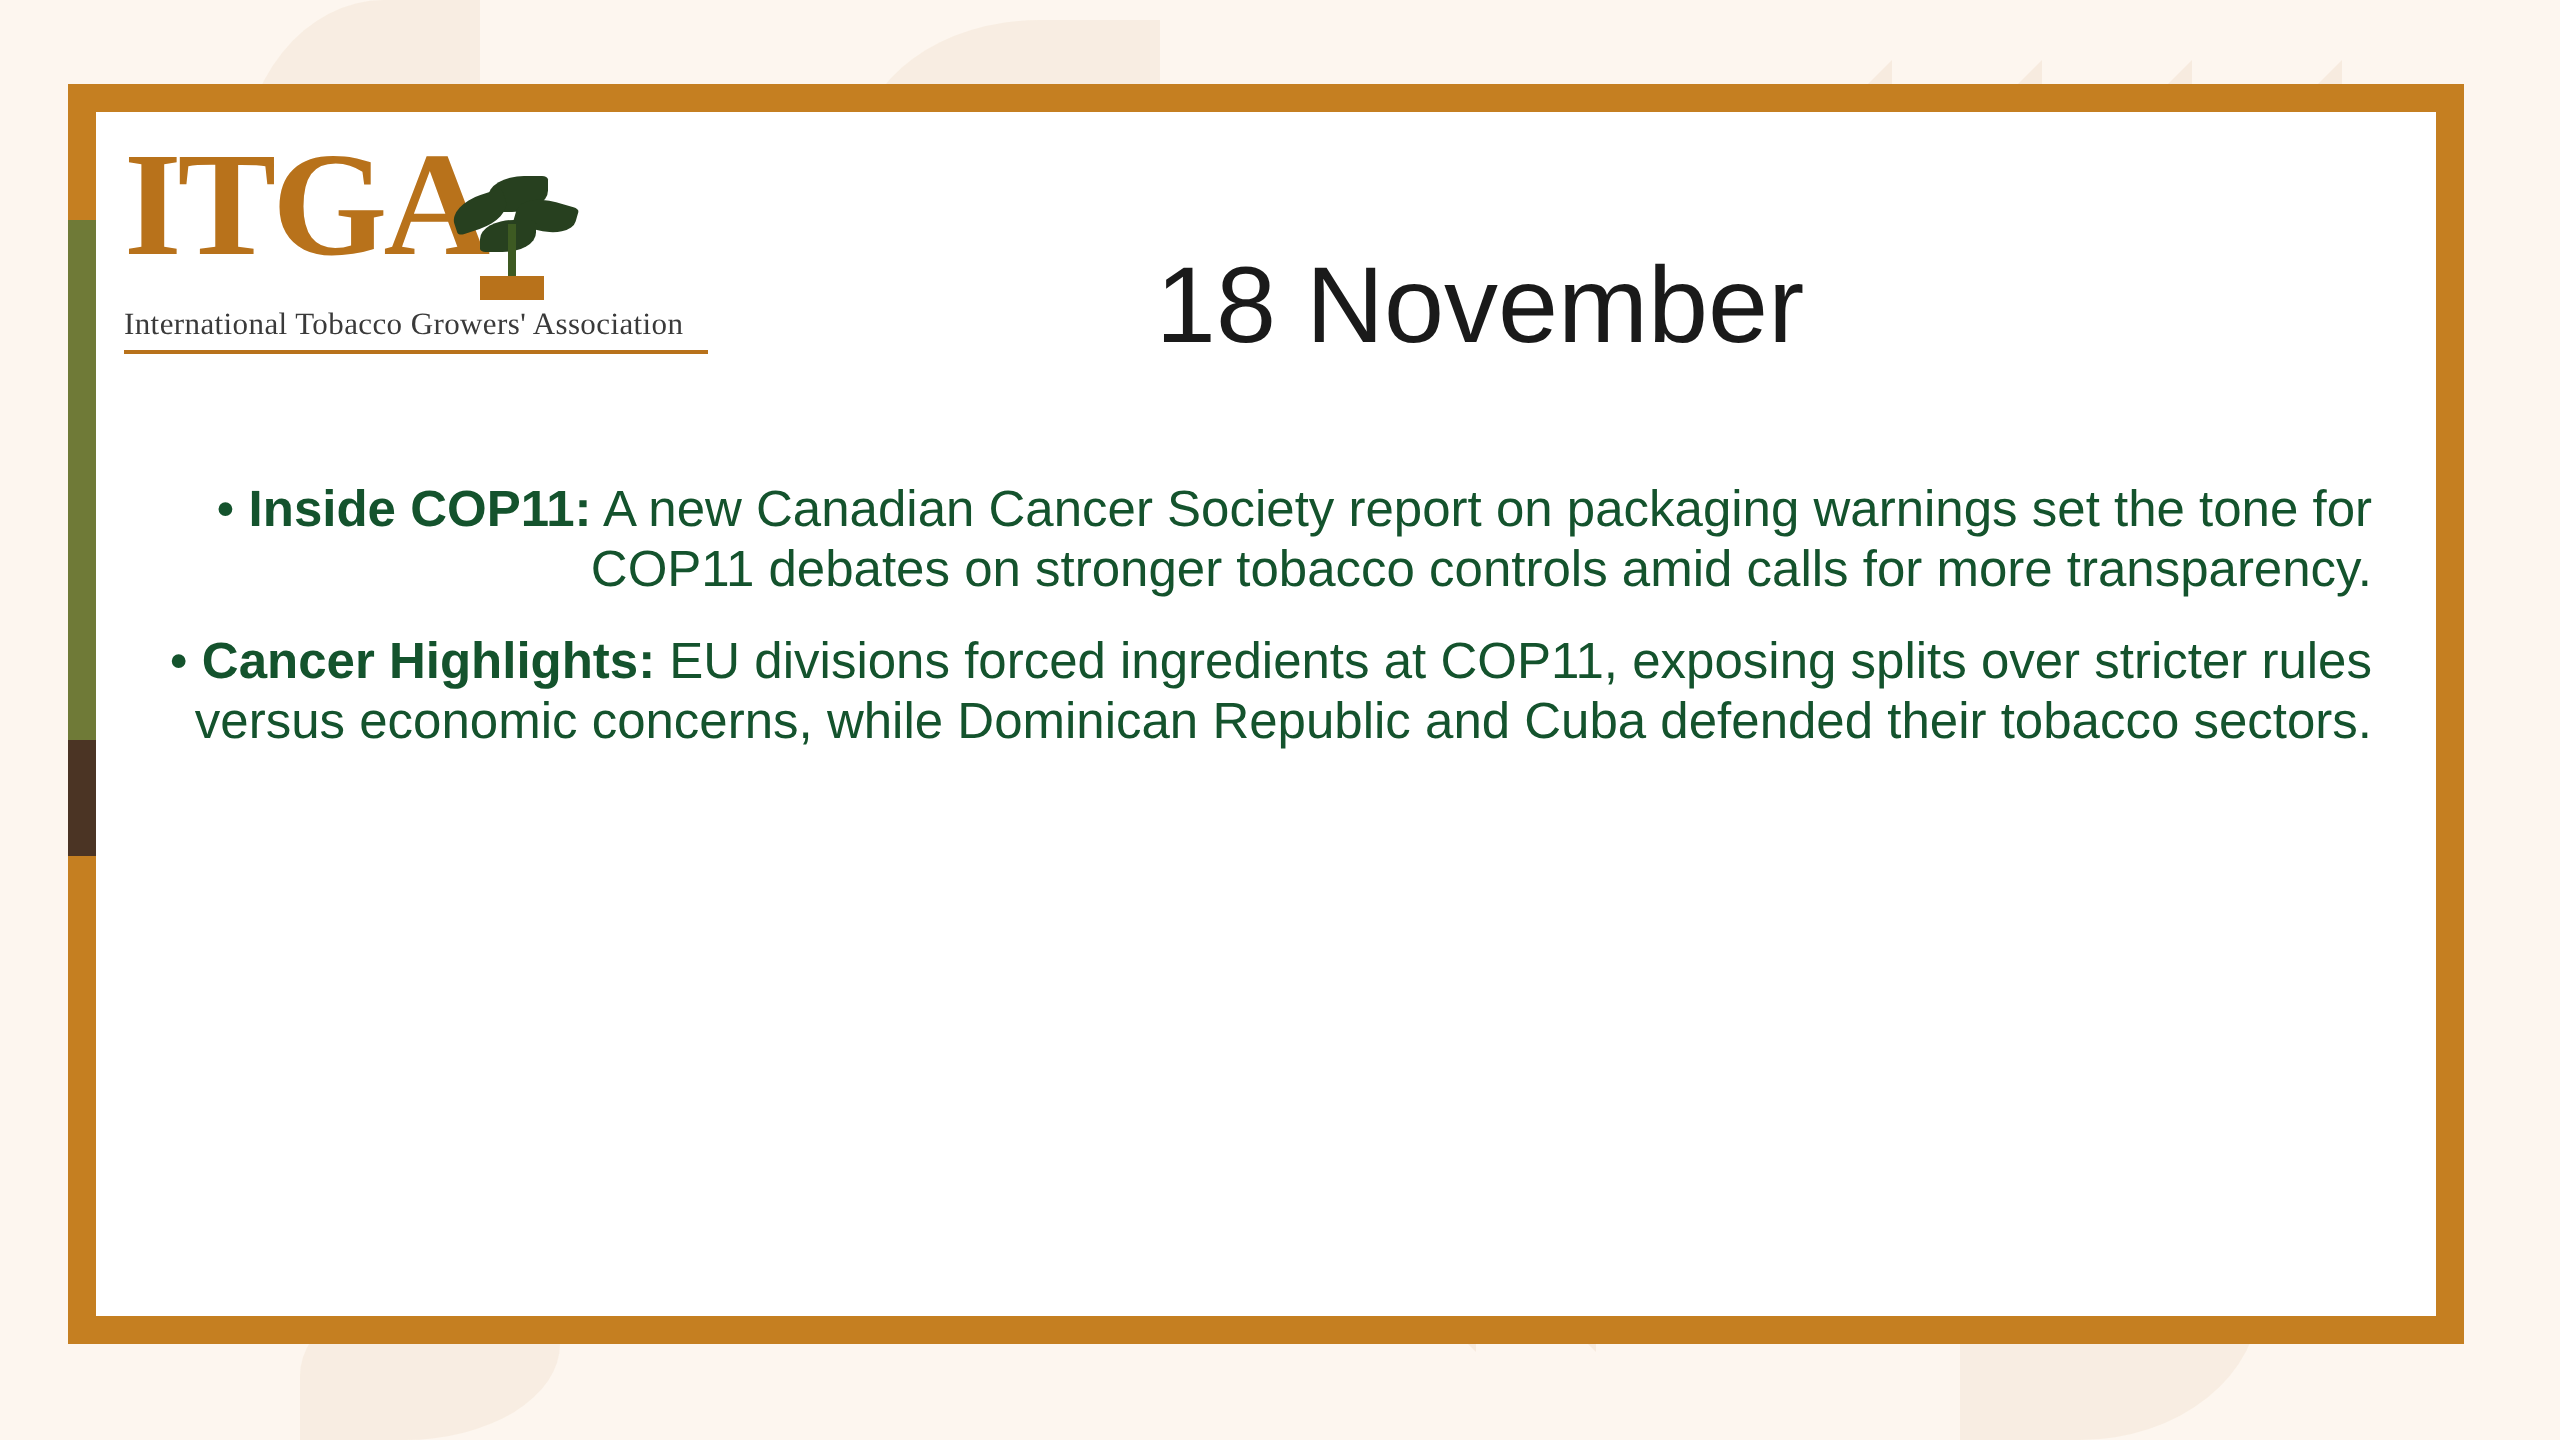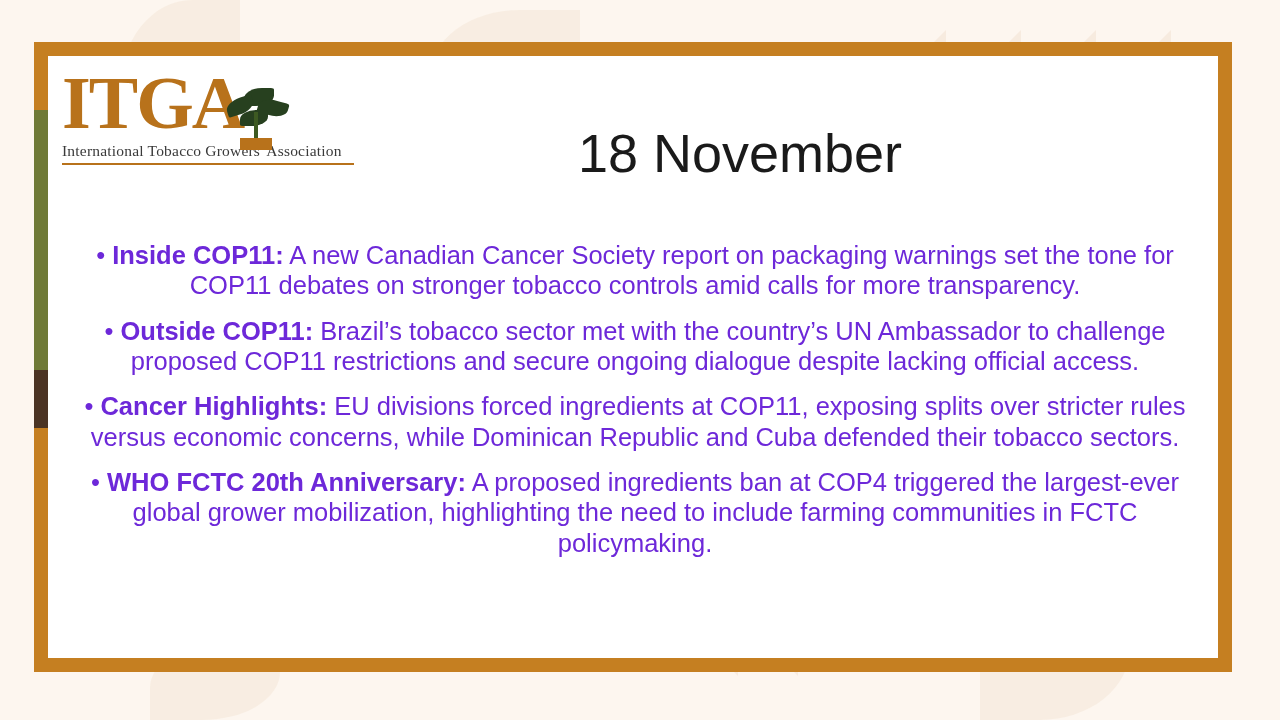--- a/index.html
+++ b/index.html
@@ -111,21 +111,21 @@
     top: 50px;
     width: 32px;
     height: 12px;
     background: #b8721b;
   }
   .logo-sub {
     font-family: "Liberation Serif", serif;
     font-size: 15.5px;
     color: #3a3a3a;
     letter-spacing: .2px;
-    margin-top: 2px;
+    margin-top: 14px;
     white-space: nowrap;
   }
   .logo-rule {
     width: 292px;
     height: 2px;
     background: #b8721b;
     margin-top: 3px;
   }
 
   
@@ -148,24 +148,24 @@
     top: 240px;
     width: 1130px;
   }
   ul.bullets {
     list-style: none;
     margin: 0;
     padding: 0;
   }
   ul.bullets li {
     position: relative;
-    text-align: center;
+    text-align: right;
     font-size: 25.5px;
     line-height: 1.19;
-    color: #6d28d9;
+    color: #14532d;
     margin-bottom: 15px;
     padding: 0 14px;
   }
   ul.bullets li b {
     font-weight: bold;
   }
   .bullet-inline::before {
     content: "• ";
   }
 </style>
@@ -211,24 +211,18 @@
   </div>
 
   <div class="title">18 November</div>
 
   <div class="body">
     <ul class="bullets">
       <li>
         <span class="bullet-inline"><b>Inside COP11:</b></span><span> A new Canadian Cancer Society report on packaging warnings set the tone for COP11 debates on stronger tobacco controls amid calls for more transparency.</span>
       </li>
       <li>
-        <span class="bullet-inline"><b>Outside COP11:</b></span><span> Brazil’s tobacco sector met with the country’s UN Ambassador to challenge proposed COP11 restrictions and secure ongoing dialogue despite lacking official access.</span>
-      </li>
-      <li>
         <span class="bullet-inline"><b>Cancer Highlights:</b></span><span> EU divisions forced ingredients at COP11, exposing splits over stricter rules versus economic concerns, while Dominican Republic and Cuba defended their tobacco sectors.</span>
-      </li>
-      <li>
-        <span class="bullet-inline"><b>WHO FCTC 20th Anniversary:</b></span><span> A proposed ingredients ban at COP4 triggered the largest-ever global grower mobilization, highlighting the need to include farming communities in FCTC policymaking.</span>
       </li>
     </ul>
   </div>
 
 </div>
 
 </body></html>

